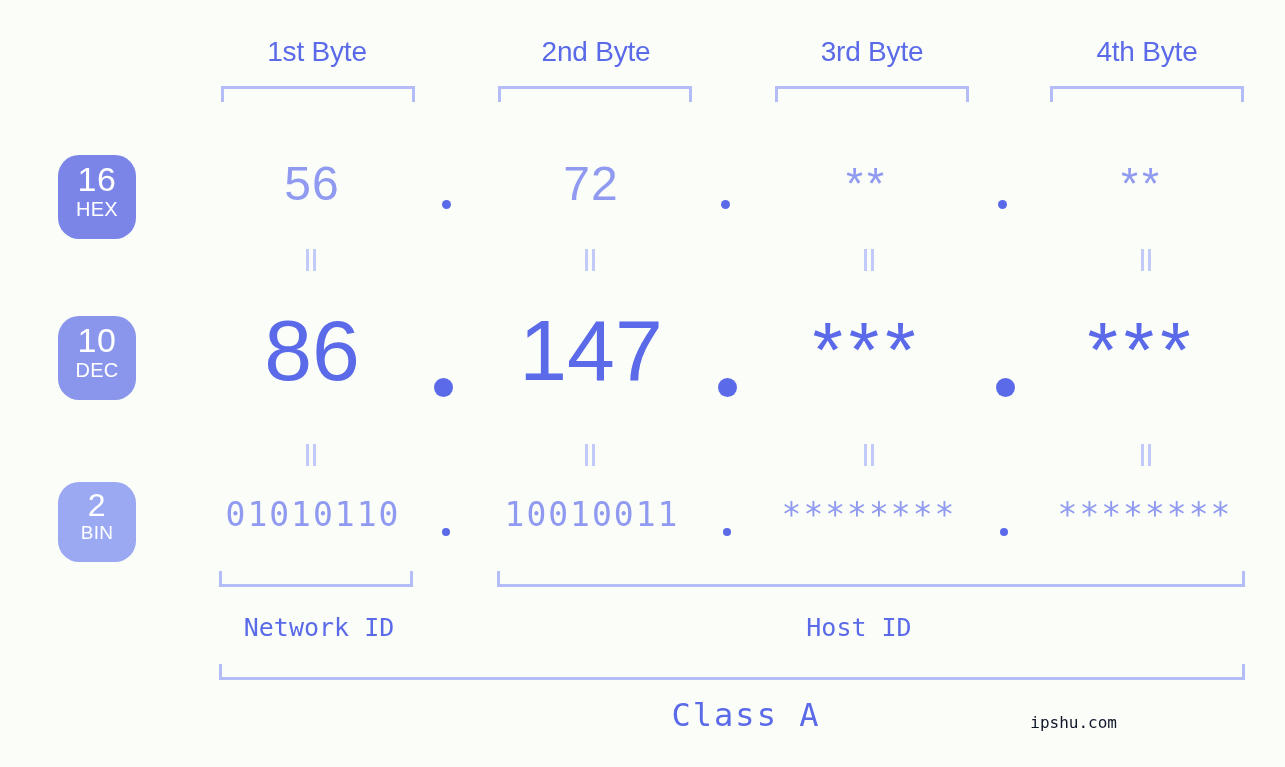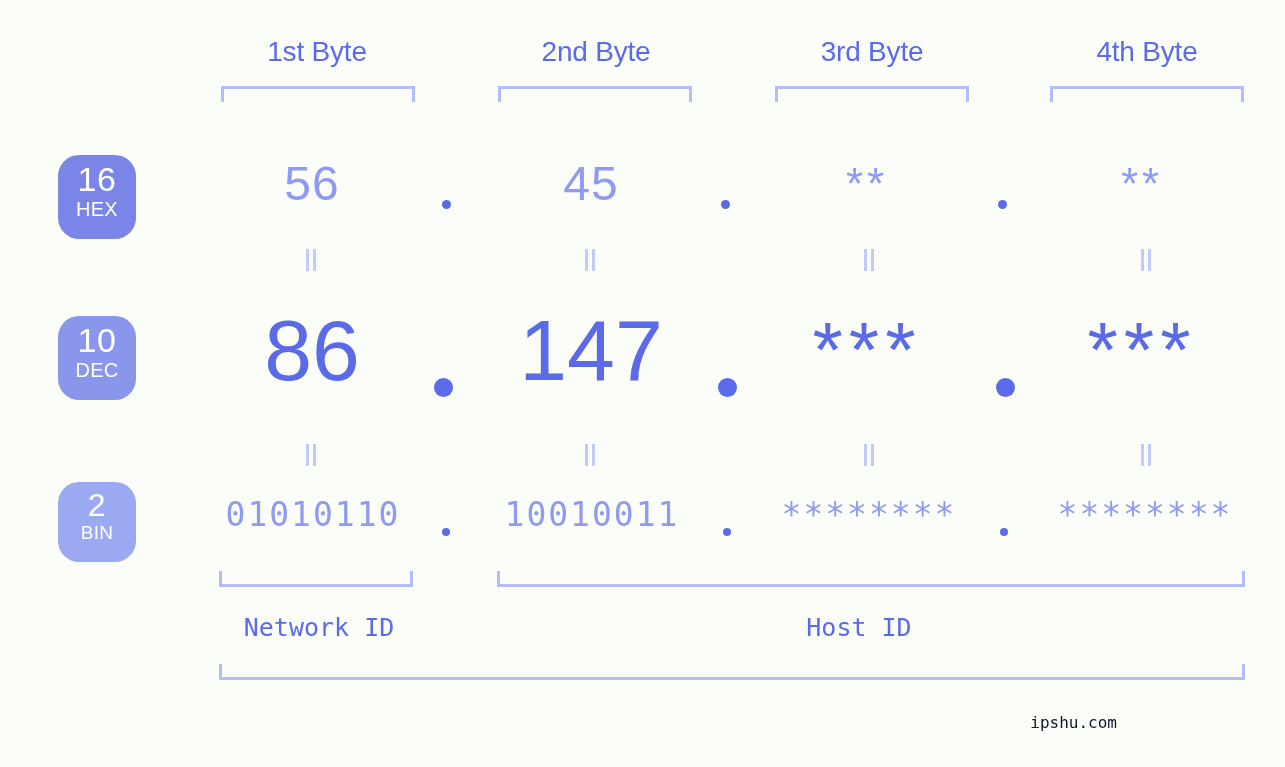--- a/index.html
+++ b/index.html
@@ -214,21 +214,21 @@
     <span class="num">10</span>
     <span class="nm">DEC</span>
   </div>
   <div class="badge" id="badge-bin">
     <span class="num">2</span>
     <span class="nm">BIN</span>
   </div>
 
   <div class="row-hex">
     <div class="cell" style="left:205px;width:190px;">56</div>
-    <div class="cell" style="left:484px;width:190px;">45</div>
+    <div class="cell" style="left:484px;width:190px;">72</div>
     <div class="cell stars" style="left:760px;width:190px;">**</div>
     <div class="cell stars" style="left:1035px;width:190px;">**</div>
 
     <div class="dot dot-hex" style="left:430px;"></div>
     <div class="dot dot-hex" style="left:709px;"></div>
     <div class="dot dot-hex" style="left:986px;"></div>
   </div>
 
   <div class="eq" style="left:293px;top:249px;">
       <i></i>
@@ -287,16 +287,17 @@
   </div>
 
   <div class="bracket-up" style="left:207px;top:571px;width:194px;"></div>
   <div class="bracket-up" style="left:485px;top:571px;width:748px;"></div>
 
   <div class="id-label" style="left:209px;width:196px;">Network ID</div>
   <div class="id-label" style="left:749px;width:196px;">Host ID</div>
 
   <div class="bracket-up" style="left:207px;top:664px;width:1026px;"></div>
 
+  <div id="class-label" style="left:534px;width:400px;">Class A</div>
 
   <div id="watermark">ipshu.com</div>
 
 </div>
 
 </body></html>

